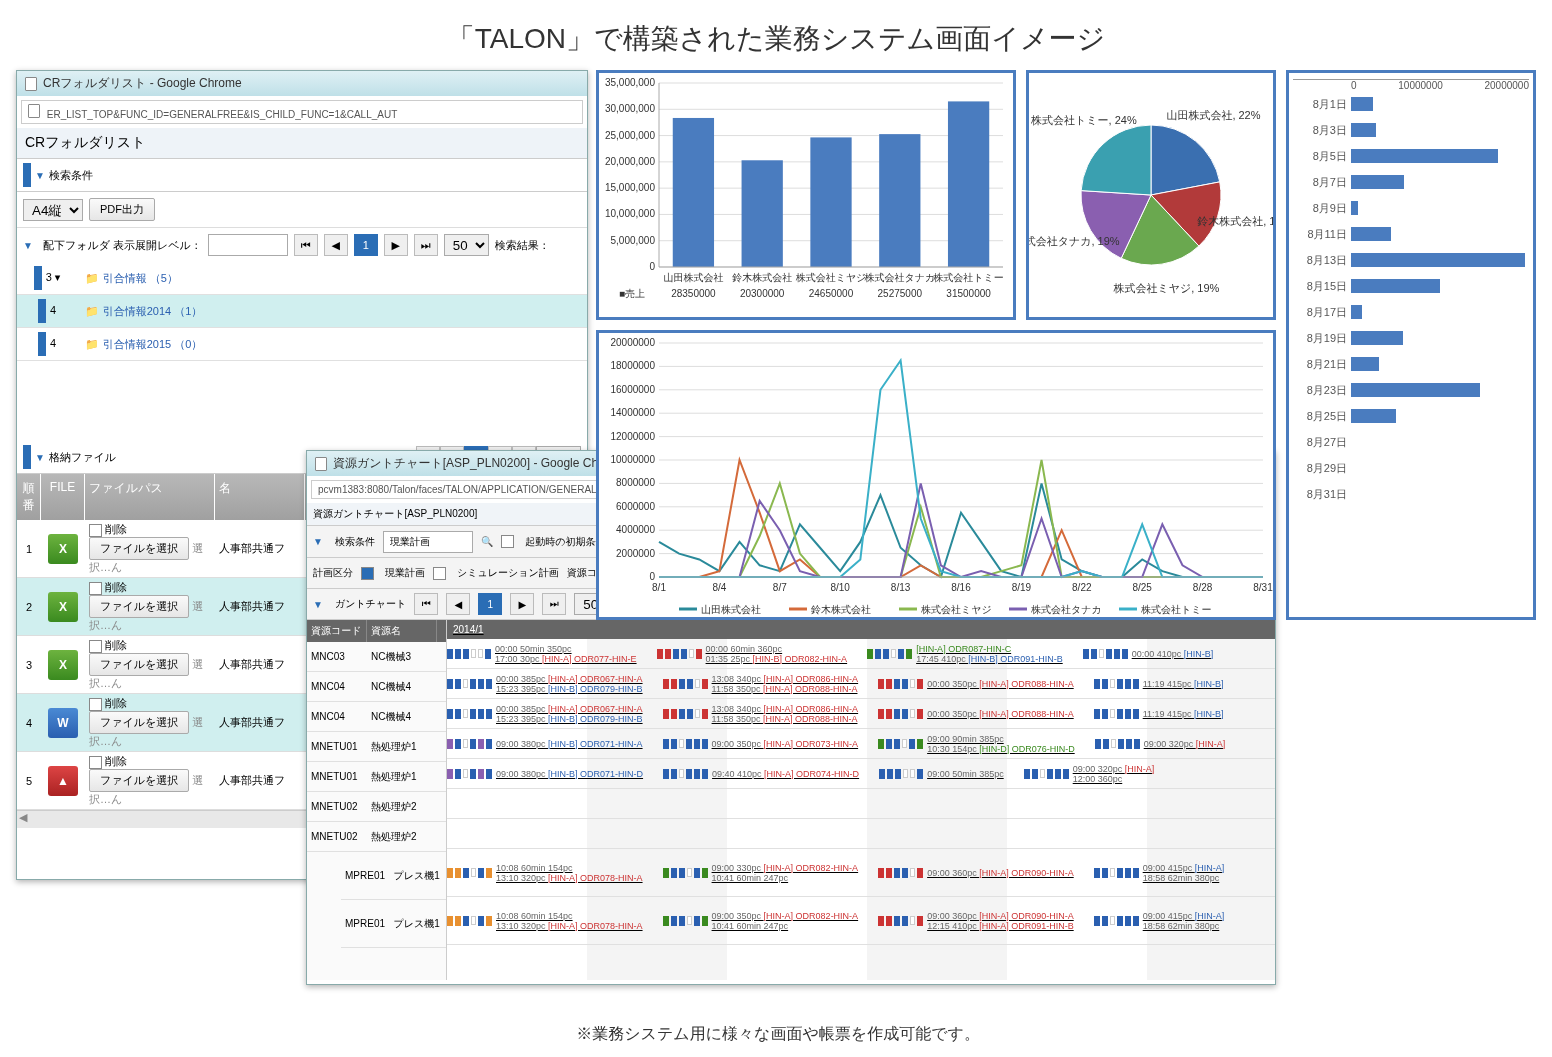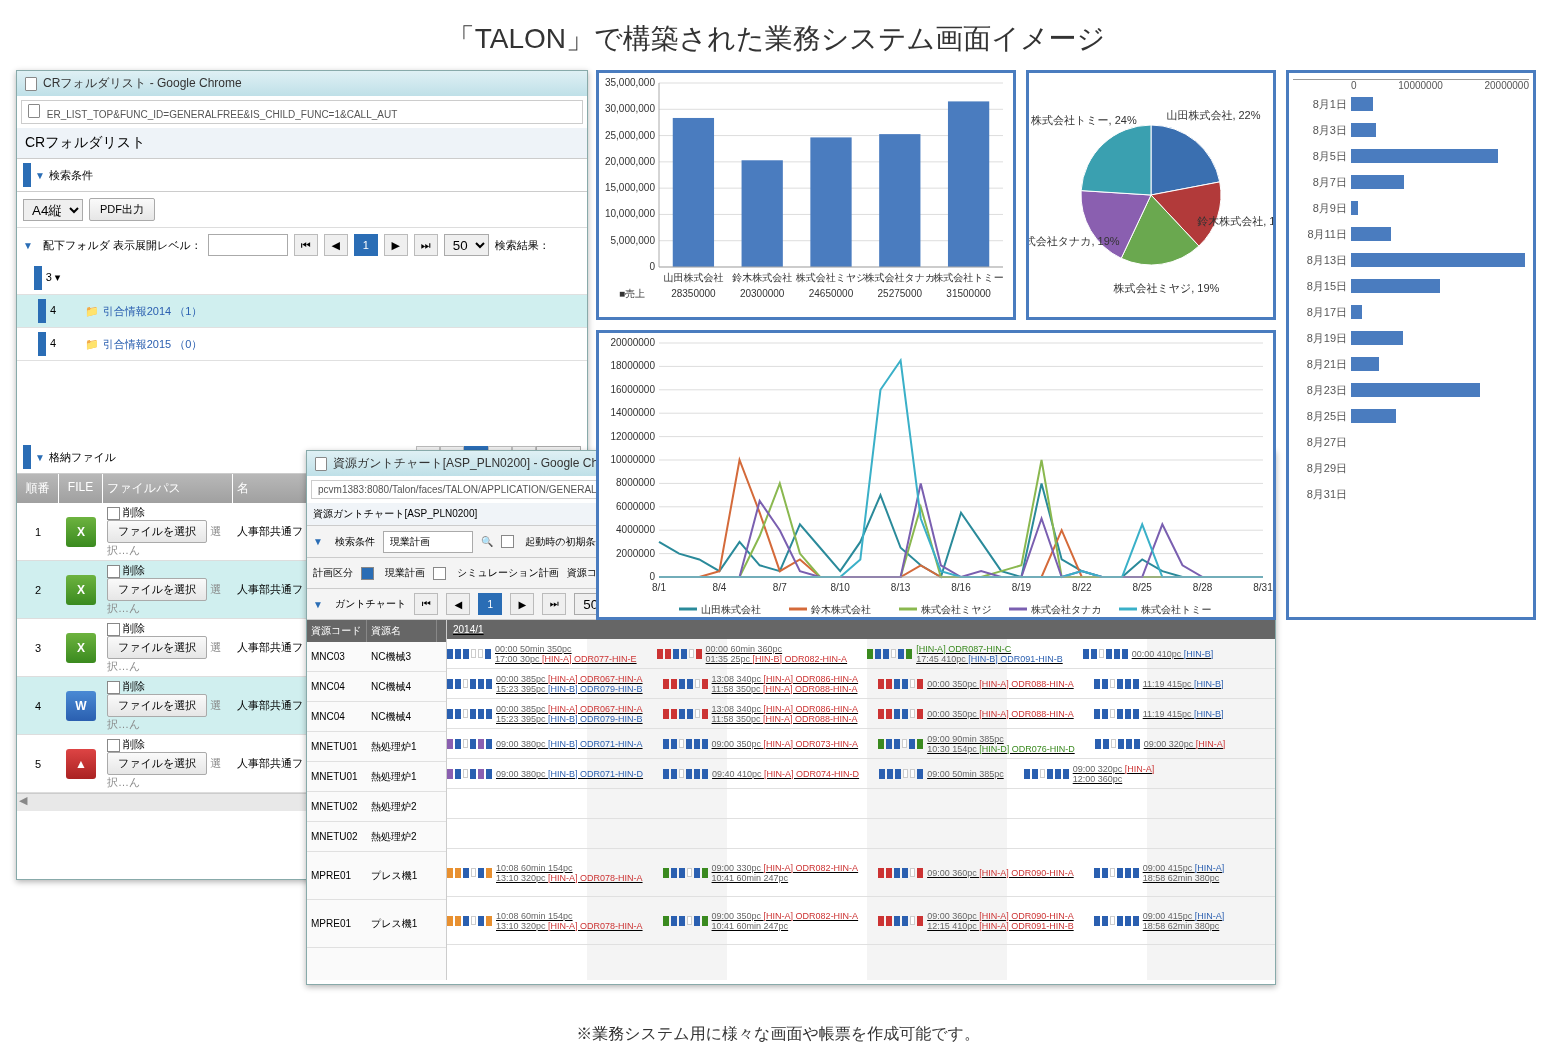--- a/index.html
+++ b/index.html
@@ -40,39 +40,39 @@
 .folder-icon { color: #e8a23c; margin-right: 4px; }
 .link-blue { color: #2a5fb0; cursor: pointer; }
 .leftbar { display: inline-block; width: 8px; height: 24px; background: #2a6db5; margin-right: 4px; vertical-align: middle; }
 
 
 .file-header { display: flex; background: linear-gradient(#b8b8b8,#a0a0a0); color: #fff; }
 .file-header > div { padding: 6px 4px; border-right: 1px solid #fff; font-size: 12px; }
 .file-row { display: flex; border-bottom: 1px solid #ddd; align-items: center; min-height: 44px; }
 .file-row.alt { background: #d0efef; }
 .file-row > div { padding: 2px 4px; }
-.idx-col { width: 42px; text-align: center; }
+.idx-col { width: 24px; text-align: center; }
 .icon-col { width: 44px; display: flex; justify-content: center; }
 .del-col { width: 130px; }
 .path-col { width: 90px; }
 .xls-icon, .doc-icon2, .pdf-icon { width: 30px; height: 30px; border-radius: 3px; display: flex; align-items: center; justify-content: center; color: #fff; font-weight: bold; font-size: 12px; }
 .xls-icon { background: linear-gradient(#6db33f,#3a8a1f); }
 .doc-icon2 { background: linear-gradient(#4a8ad4,#2a5fb0); }
 .pdf-icon { background: linear-gradient(#d44,#a22); }
 .chk { display: inline-block; width: 13px; height: 13px; border: 1px solid #888; background: #fff; vertical-align: middle; margin-right: 3px; }
 
 
 .gantt-window { font-size: 10px; }
 .gantt-toolbar { display: flex; gap: 8px; align-items: center; padding: 4px 6px; background: #f4f4f4; border-bottom: 1px solid #ccc; flex-wrap: wrap; }
 .gantt-body { display: flex; height: 360px; overflow: hidden; }
 .gantt-left { width: 140px; border-right: 1px solid #ccc; background: #fafafa; }
 .gantt-left-header { display: flex; background: #666; color: #fff; }
 .gantt-left-header > div { padding: 4px; border-right: 1px solid #888; font-size: 10px; }
 .gantt-row { display: flex; border-bottom: 1px solid #e0e0e0; min-height: 30px; align-items: center; font-size: 10px; }
-.gantt-row.tall { min-height: 48px; }
+.gantt-row.tall { min-height: 48px; margin-left: 34px; }
 .gantt-row > div { padding: 2px 4px; }
 .gc-code { width: 60px; }
 .gc-name { width: 70px; }
 .gantt-right { flex: 1; position: relative; background: repeating-linear-gradient(90deg,#fff,#fff 140px,#f4f4f4 140px,#f4f4f4 280px); overflow: hidden; text-decoration: underline; }
 .gantt-date-header { background: #666; color: #fff; padding: 4px 6px; font-size: 10px; }
 .gantt-lane { border-bottom: 1px solid #e0e0e0; min-height: 30px; position: relative; padding: 2px 0; display: flex; gap: 20px; }
 .gantt-lane.tall { min-height: 48px; flex-wrap: wrap; }
 .bar-group { display: flex; align-items: center; gap: 2px; white-space: nowrap; }
 .seg { display: inline-block; width: 6px; height: 10px; }
 .seg.b { background: #2a5fb0; }
@@ -138,20 +138,21 @@
       <span class="pager-btn">◀</span>
       <span class="pager-btn pager-active">1</span>
       <span class="pager-btn">▶</span>
       <span class="pager-btn">⏭</span>
       <select class="sel"><option>50</option></select>
       <span>検索結果：</span>
     </div>
     <div id="folder-rows">
         <div class="grid-row">
           <div class="lv-col"><span class="leftbar"></span>3 ▾</div>
+    <div class="name-col"><span class="folder-icon">📁</span><span class="link-blue">引合情報 （5）</span></div>
     <div class="desc-col"></div>
         </div>
         <div class="grid-row alt">
           <div class="lv-col"><span class="leftbar"></span>4</div>
     <div class="name-col"><span class="folder-icon">📁</span><span class="link-blue">引合情報2014 （1）</span></div>
     <div class="desc-col"></div>
         </div>
         <div class="grid-row">
           <div class="lv-col"><span class="leftbar"></span>4</div>
     <div class="name-col"><span class="folder-icon">📁</span><span class="link-blue">引合情報2015 （0）</span></div>

